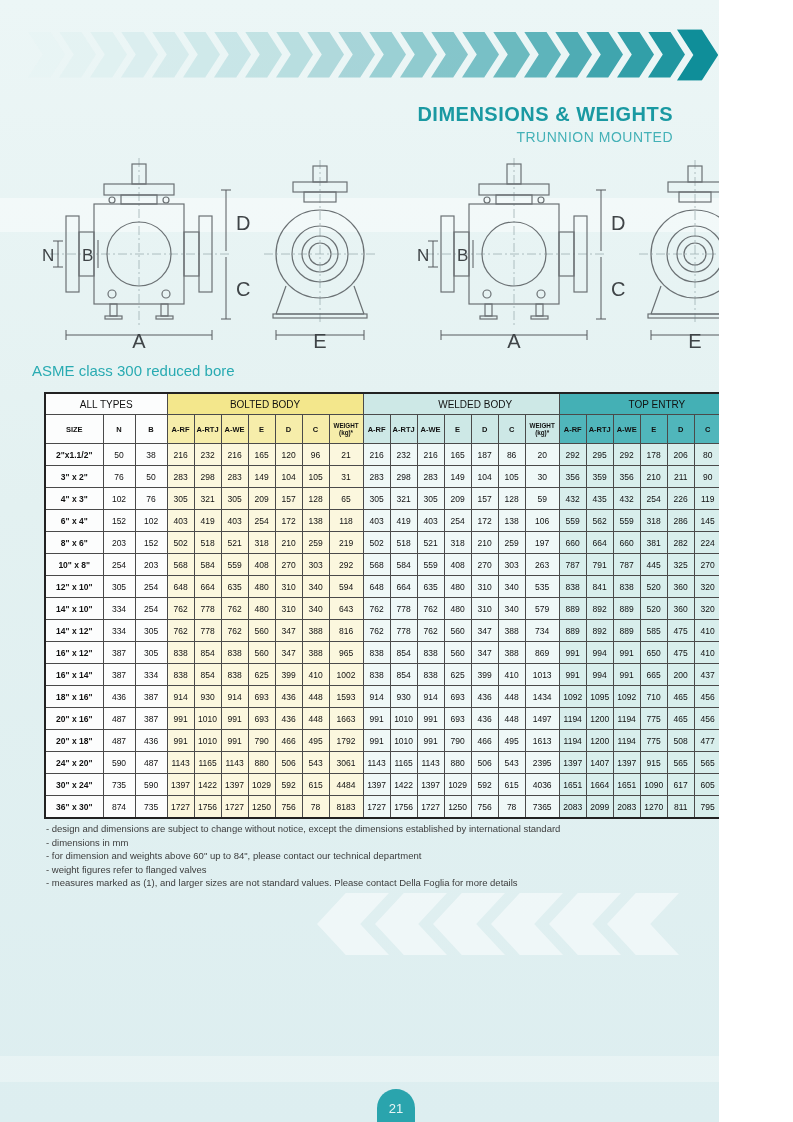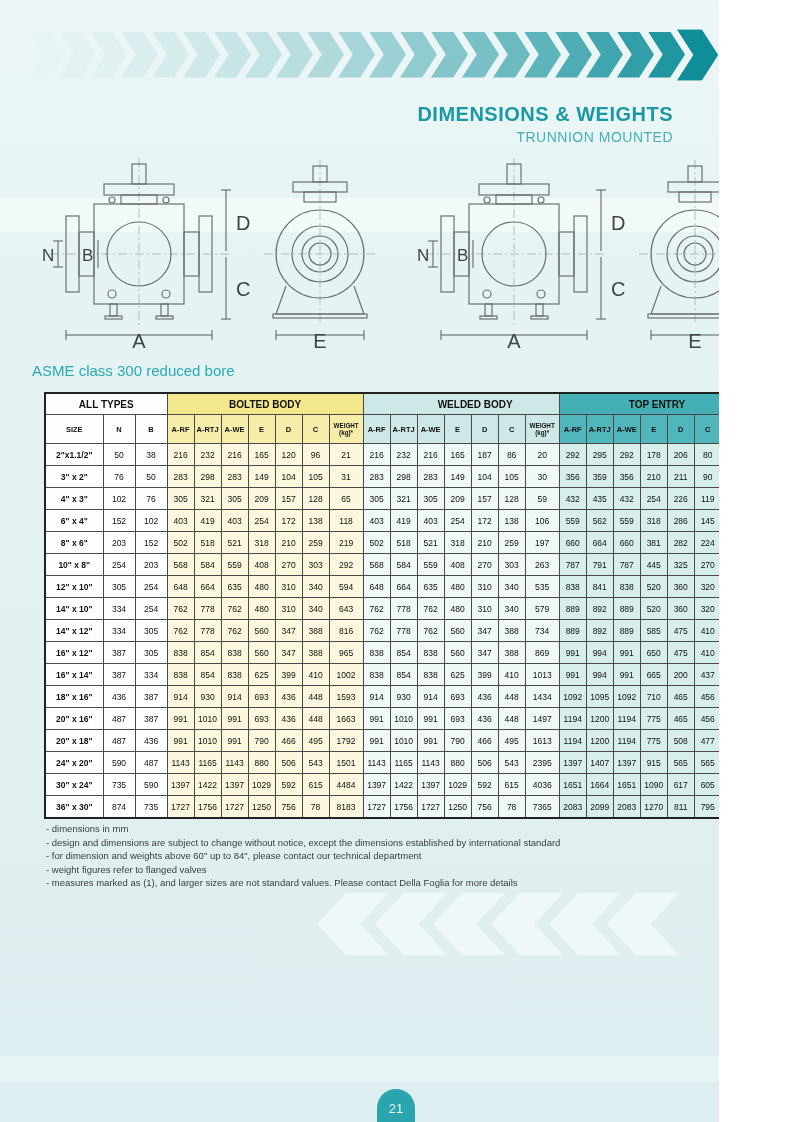--- a/index.html
+++ b/index.html
@@ -30,21 +30,21 @@
   .drawing{width:375px;height:208px;}
   .drawing svg{width:100%;height:100%;}
 
   .caption{position:absolute;top:362px;left:32px;font-size:15px;color:#29abb2;}
 
   
   table{position:absolute;top:392px;left:44px;width:710px;border-collapse:collapse;
         table-layout:fixed;border:2px solid #222;}
   th,td{border:1px solid #4a4a4a;text-align:center;vertical-align:middle;padding:0;
         overflow:hidden;color:#111;}
-  th.grp{height:20px;font-size:10px;font-weight:700;}
+  th.grp{height:20px;font-size:10px;font-weight:400;}
   th.sub{height:28px;font-size:7.5px;font-weight:700;}
   th.sub.wt{font-size:6.3px;line-height:7px;}
   td{height:21px;font-size:8.5px;}
   .h-white{background:#fcfdfd;}
   .c-size{background:#fcfdfd;font-weight:700;}
   .c-nb{background:#fcfdfd;}
   .h-bolted{background:#f3e78c;}
   .s-bolted{background:#f6edaa;}
   .c-bolted{background:#fbf7de;}
   .h-welded{background:#cde8e6;padding-left:28px;}
@@ -678,21 +678,21 @@
         <tr>
           <td class="c-size">24" x 20"</td>
           <td class="c-nb">590</td>
           <td class="c-nb">487</td>
           <td class="c-bolted">1143</td>
           <td class="c-bolted">1165</td>
           <td class="c-bolted">1143</td>
           <td class="c-bolted">880</td>
           <td class="c-bolted">506</td>
           <td class="c-bolted">543</td>
-          <td class="c-bolted">1501</td>
+          <td class="c-bolted">3061</td>
           <td class="c-welded">1143</td>
           <td class="c-welded">1165</td>
           <td class="c-welded">1143</td>
           <td class="c-welded">880</td>
           <td class="c-welded">506</td>
           <td class="c-welded">543</td>
           <td class="c-welded">2395</td>
           <td class="c-top">1397</td>
           <td class="c-top">1407</td>
           <td class="c-top">1397</td>
@@ -750,22 +750,22 @@
           <td class="c-top">2083</td>
           <td class="c-top">1270</td>
           <td class="c-top">811</td>
           <td class="c-top">795</td>
           <td class="c-top">8298</td>
         </tr>
       </tbody>
     </table>
 
   <div id="footnotes">
+      <div>- design and dimensions are subject to change without notice, except the dimensions established by international standard</div>
       <div>- dimensions in mm</div>
-      <div>- design and dimensions are subject to change without notice, except the dimensions established by international standard</div>
       <div>- for dimension and weights above 60" up to 84", please contact our technical department</div>
       <div>- weight figures refer to flanged valves</div>
       <div>- measures marked as (1), and larger sizes are not standard values. Please contact Della Foglia for more details</div>
     </div>
 
   <div class="page-tab">
     <span>21</span>
   </div>
 </div>
 

